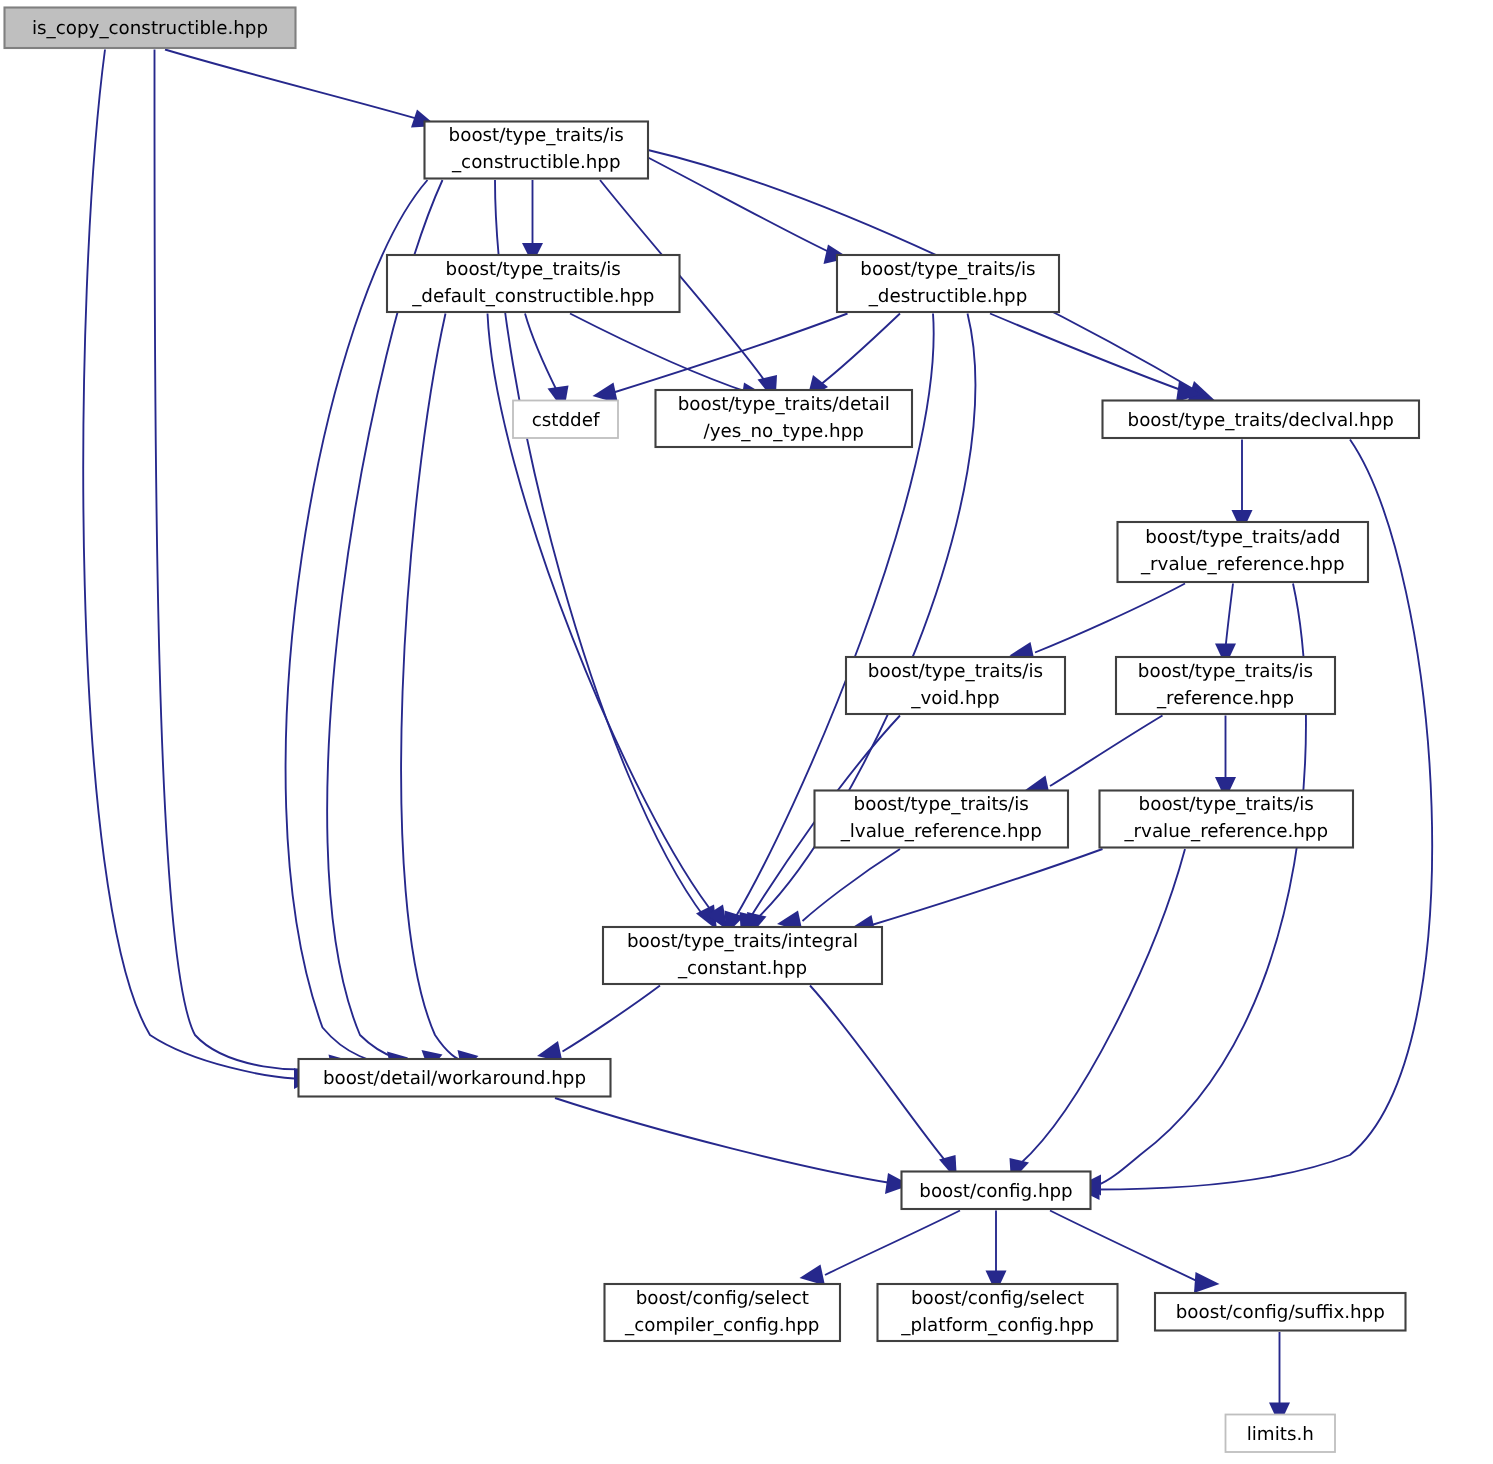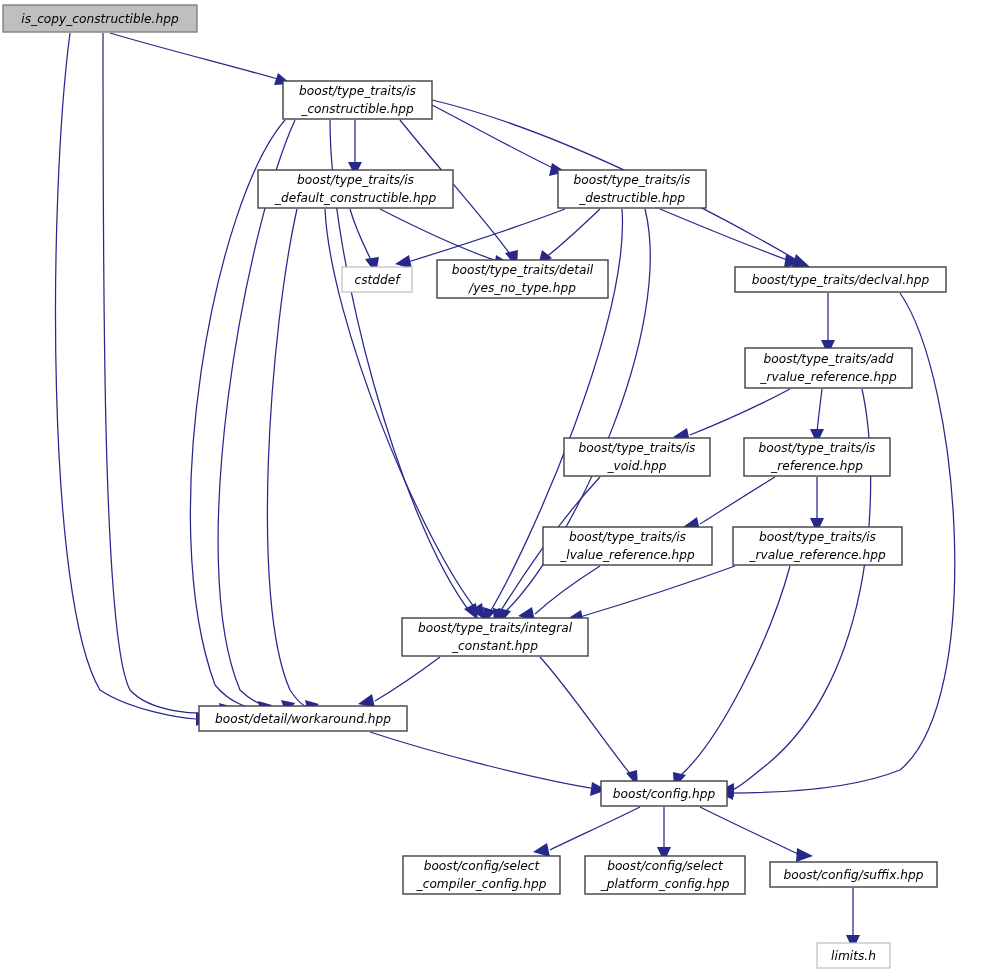--- a/index.html
+++ b/index.html
@@ -1,17 +1,17 @@
 <!DOCTYPE html>
 <html><head>
 <meta charset="utf-8">
 <style>
   html,body{margin:0;padding:0;background:#ffffff;}
   body{font-family:"DejaVu Sans","Liberation Sans",sans-serif;}
-  #graph-root{position:relative;width:995px;height:976px;background:#ffffff;overflow:hidden;font-style:italic;}
+  #graph-root{position:relative;width:995px;height:976px;background:#ffffff;overflow:hidden;}
   svg#graph{position:absolute;left:0;top:0;width:995px;height:976px;display:block;}
   .node-box{fill:#ffffff;stroke:#404040;stroke-width:1.4;}
   .node-box.root{fill:#bfbfbf;stroke:#808080;stroke-width:1.4;}
   .node-box.ext{fill:#ffffff;stroke:#bfbfbf;stroke-width:1.2;}
   .node-label{font-family:"DejaVu Sans","Liberation Sans",sans-serif;font-size:12.2px;fill:#000000;text-anchor:middle;dominant-baseline:middle;}
   .edge{fill:none;stroke:#26288c;stroke-width:1.25;}
   .arrowfill{fill:#26288c;stroke:none;}
   g[data-name="graph-node"]{cursor:pointer;}
 </style>
 </head>

